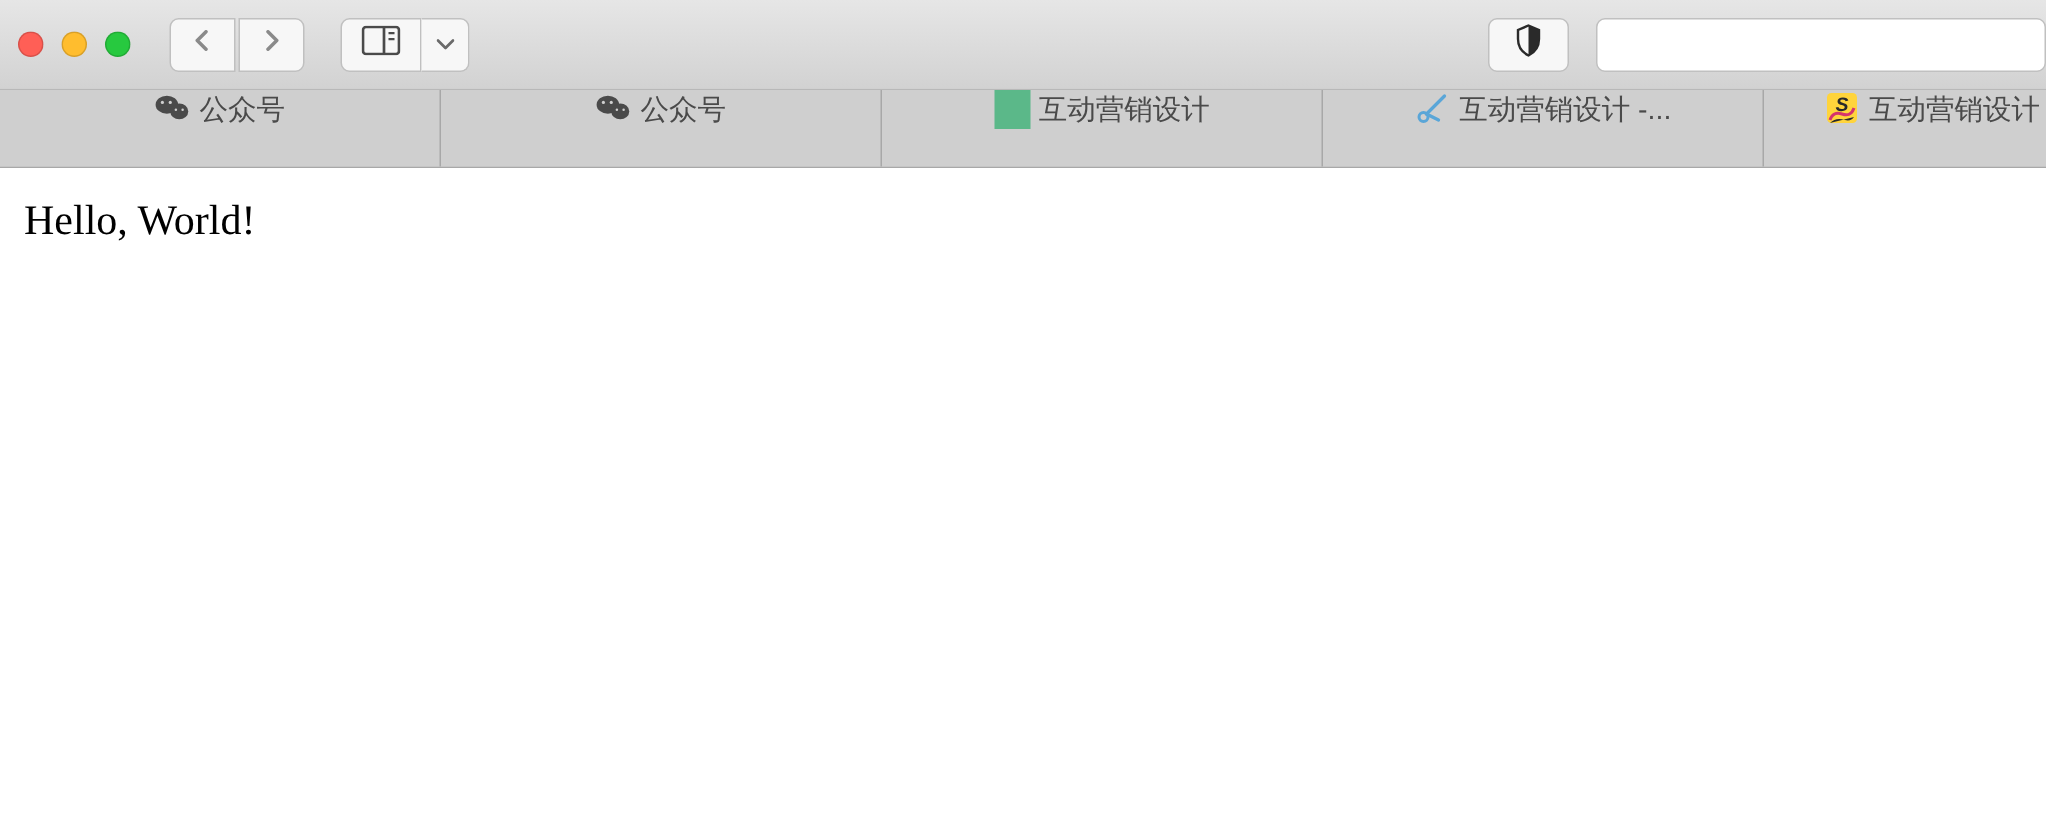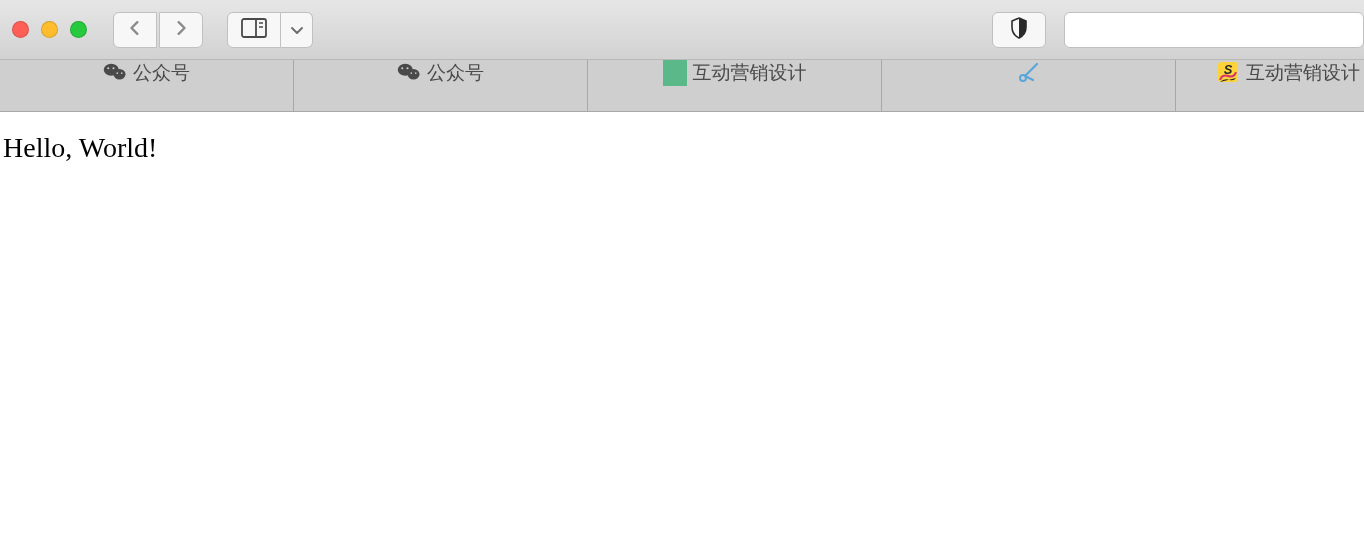--- a/index.html
+++ b/index.html
@@ -144,21 +144,21 @@
     .wechat-icon {
       position: relative;
     }
     .wechat-icon svg { width: 26px; height: 22px; }
     .green-square {
       width: 28px;
       height: 28px;
       background: #5bb889;
     }
     .content {
-      padding: 20px 3px;
+      padding: 20px 16px;
     }
     .hello {
       font-family: "Times New Roman", Times, serif;
       font-size: 28px;
       color: #000;
     }
   </style>
 </head>
 <body>
 
@@ -257,20 +257,21 @@
   </div>
 
   <div class="tab">
     <span class="tab-icon">
       <svg width="24" height="24" viewBox="0 0 24 24">
         <circle cx="6" cy="18" r="3" stroke="#5aa6d8" stroke-width="2" fill="none"></circle>
         <line x1="8" y1="16" x2="20" y2="4" stroke="#5aa6d8" stroke-width="2.2" stroke-linecap="round"></line>
         <line x1="8" y1="16" x2="16" y2="20" stroke="#5aa6d8" stroke-width="2.2" stroke-linecap="round"></line>
       </svg>
     </span>
+    <span>互动营销设计 -...</span>
   </div>
 
   <div class="tab">
     <span class="tab-icon">
       <svg width="24" height="24" viewBox="0 0 24 24">
         <rect x="2" y="2" width="20" height="20" rx="3" fill="#ffd43b"></rect>
         <path d="M4 20 Q6 14 12 16 Q18 18 20 12" stroke="#d6336c" stroke-width="2" fill="none"></path>
         <path d="M4 22 Q8 18 14 20 Q18 21 20 18" fill="#2a2a2a"></path>
         <text x="12" y="14" font-size="13" font-weight="bold" fill="#2a2a2a" text-anchor="middle" font-style="italic">S</text>
       </svg>

